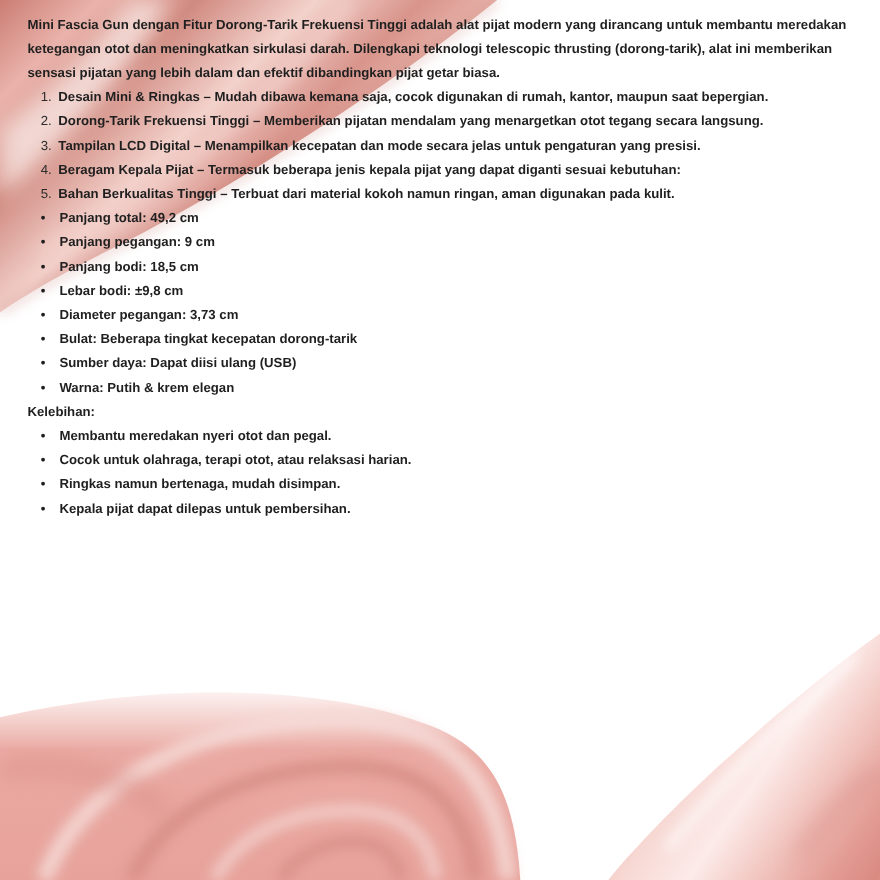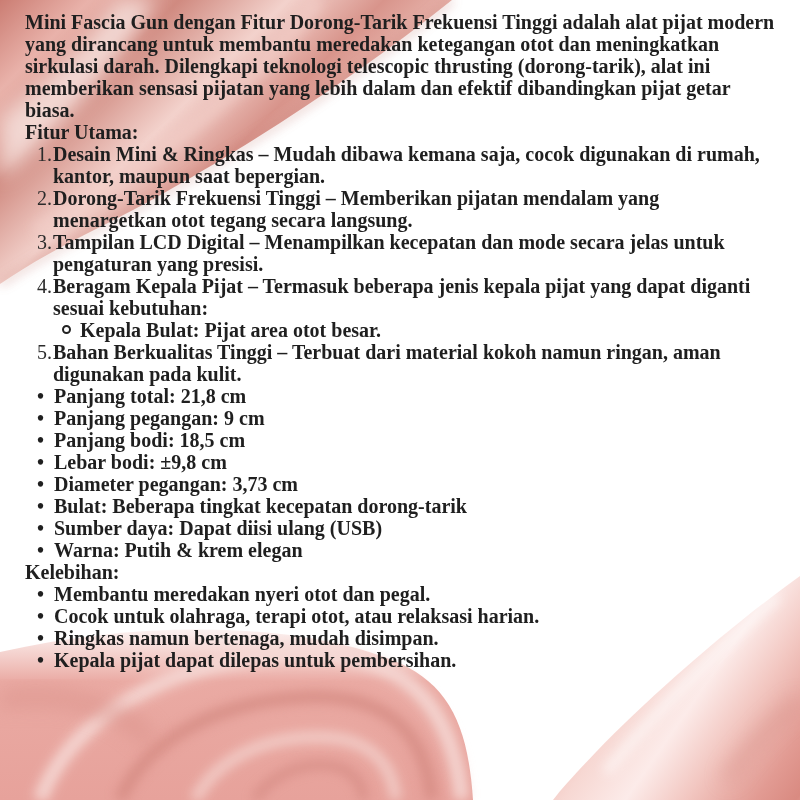--- a/index.html
+++ b/index.html
@@ -12,24 +12,23 @@
     font-family:"Liberation Sans", sans-serif;
   }
   .bg {
     position:absolute; inset:0; width:800px; height:800px;
     display:block;
   }
   .content {
     position:absolute; inset:0;
     padding:11px 24px 11px 25px;
     color:#1f1f1f;
-    font-size:20px;
+    font-size:12px;
     font-weight:700;
     line-height:22px;
-    font-family:Liberation Serif, serif;
   }
   .para { font-weight:700; }
   .heading { font-weight:700; }
   .row { display:flex; align-items:flex-start; }
   .num {
     flex:0 0 28px;
     padding-left:12px;
     font-weight:400;
     color:#2b2b2b;
   }
@@ -108,55 +107,48 @@
     <path d="M800,576 C733,624 652,694 596,752 C576,773 562,788 553,800 L800,800 Z" fill="url(#gRib)"></path>
     <path d="M778,596 C716,652 652,716 606,772" stroke="#ffffff" stroke-width="7" fill="none" filter="url(#b6)" opacity="0.8"></path>
     <path d="M800,700 C770,724 744,752 726,780" stroke="#d1857d" stroke-width="10" fill="none" filter="url(#b10)" opacity="0.55"></path>
   </g>
 </svg>
 
 <div class="content">
 
   <p class="para">Mini Fascia Gun dengan Fitur Dorong-Tarik Frekuensi Tinggi adalah alat pijat modern yang dirancang untuk membantu meredakan ketegangan otot dan meningkatkan sirkulasi darah. Dilengkapi teknologi telescopic thrusting (dorong-tarik), alat ini memberikan sensasi pijatan yang lebih dalam dan efektif dibandingkan pijat getar biasa.</p>
 
-  <div class="heading">Fitur Utama:</div>
 
   <div class="row">
     <span class="num">1.</span>
     <span class="txt">Desain Mini &amp; Ringkas – Mudah dibawa kemana saja, cocok digunakan di rumah, kantor, maupun saat bepergian.</span>
   </div>
   <div class="row">
     <span class="num">2.</span>
     <span class="txt">Dorong-Tarik Frekuensi Tinggi – Memberikan pijatan mendalam yang menargetkan otot tegang secara langsung.</span>
   </div>
   <div class="row">
     <span class="num">3.</span>
     <span class="txt">Tampilan LCD Digital – Menampilkan kecepatan dan mode secara jelas untuk pengaturan yang presisi.</span>
   </div>
   <div class="row">
     <span class="num">4.</span>
     <span class="txt">Beragam Kepala Pijat – Termasuk beberapa jenis kepala pijat yang dapat diganti sesuai kebutuhan:</span>
   </div>
 
-  <div class="row sub">
-    <span class="subm">
-        <span class="ring"></span>
-      </span>
-    <span class="txt">Kepala Bulat: Pijat area otot besar.</span>
-  </div>
 
   <div class="row">
     <span class="num">5.</span>
     <span class="txt">Bahan Berkualitas Tinggi – Terbuat dari material kokoh namun ringan, aman digunakan pada kulit.</span>
   </div>
 
 
   <div class="row">
     <span class="dotm">•</span>
-    <span class="txt">Panjang total: 21,8 cm</span>
+    <span class="txt">Panjang total: 49,2 cm</span>
   </div>
   <div class="row">
     <span class="dotm">•</span>
     <span class="txt">Panjang pegangan: 9 cm</span>
   </div>
   <div class="row">
     <span class="dotm">•</span>
     <span class="txt">Panjang bodi: 18,5 cm</span>
   </div>
   <div class="row">

